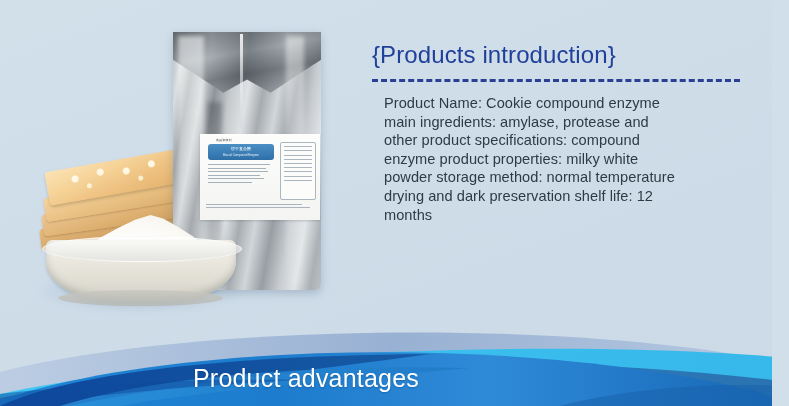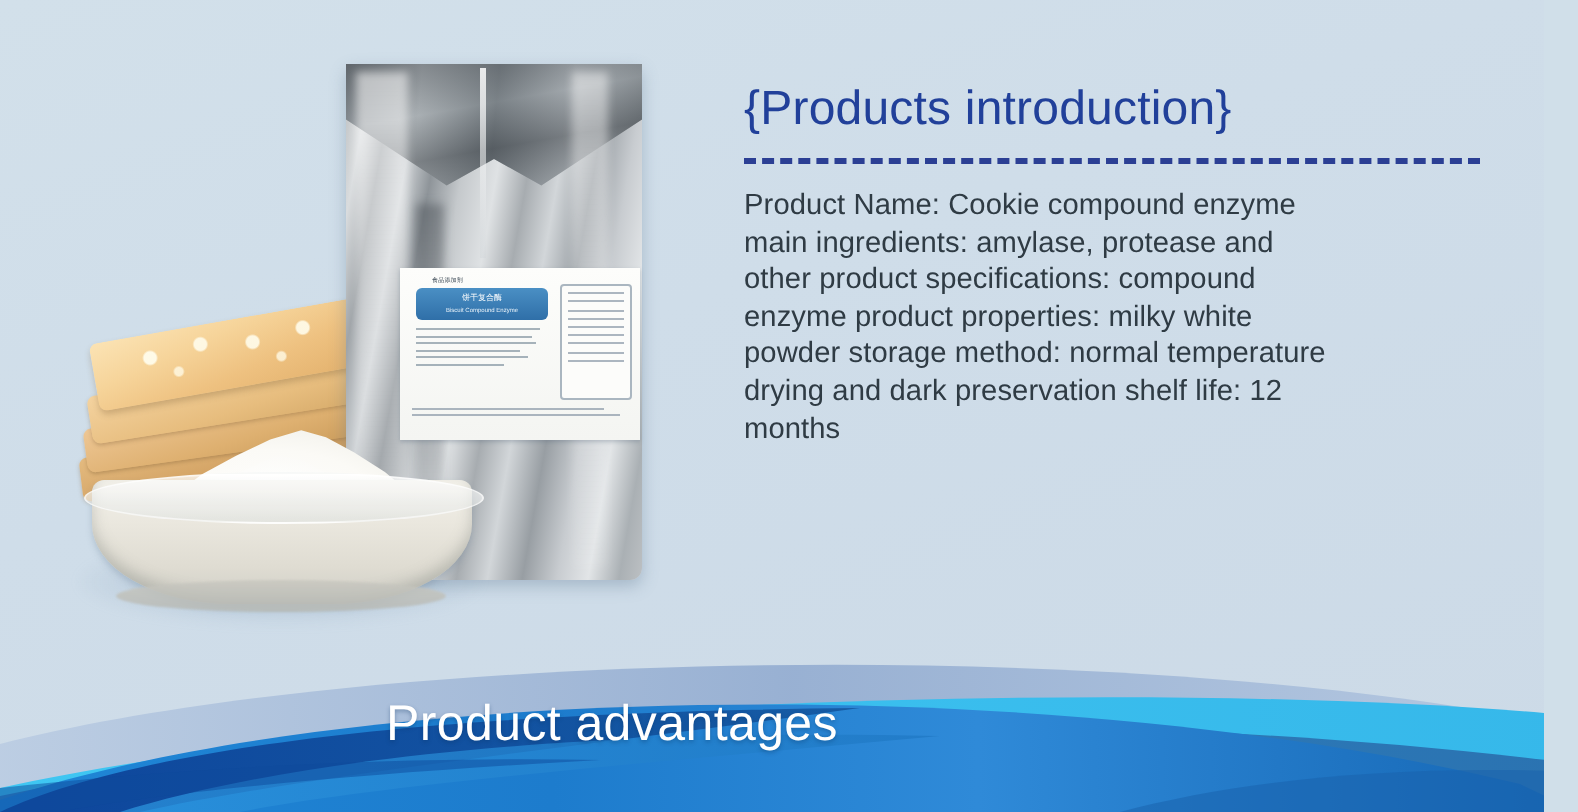--- a/index.html
+++ b/index.html
@@ -108,27 +108,27 @@
   .lbl-foot{position:absolute;left:6px;top:70px;width:108px;}
   .lbl-foot i{display:block;height:1px;margin-bottom:2.4px;background:#8a99a6;opacity:.7;}
   .lbl-foot i:nth-child(1){width:96px}.lbl-foot i:nth-child(2){width:104px}
 
   
   .panel{position:absolute;left:372px;top:40px;width:370px;}
   .panel h1{margin:0;font-size:24px;line-height:29px;font-weight:400;
     color:#21409a;letter-spacing:.1px;}
   .divider{margin:10px 0 12px 0;height:0;
     border-top:3px dashed #2b3f94;width:368px;}
-  .body-text{margin:0;font-size:14.6px;line-height:18.6px;color:#2f3b44;
+  .body-text{margin:12px;font-size:14.6px;line-height:18.6px;color:#2f3b44;
     letter-spacing:.05px;max-width:300px;}
 
   
   .banner{position:absolute;left:0;bottom:0;width:789px;height:86px;overflow:hidden;}
   .banner svg{display:block;width:789px;height:86px;}
-  .banner-title{position:absolute;left:193px;top:348px;font-size:25px;color:#ffffff;
+  .banner-title{position:absolute;left:193px;top:364px;font-size:25px;color:#ffffff;
     letter-spacing:.2px;text-shadow:0 1px 2px rgba(10,50,95,.35);}
 </style>
 </head>
 <body>
 
 <div class="stage">
 
   <div class="photo">
 
     <div class="bowl-shadow"></div>

